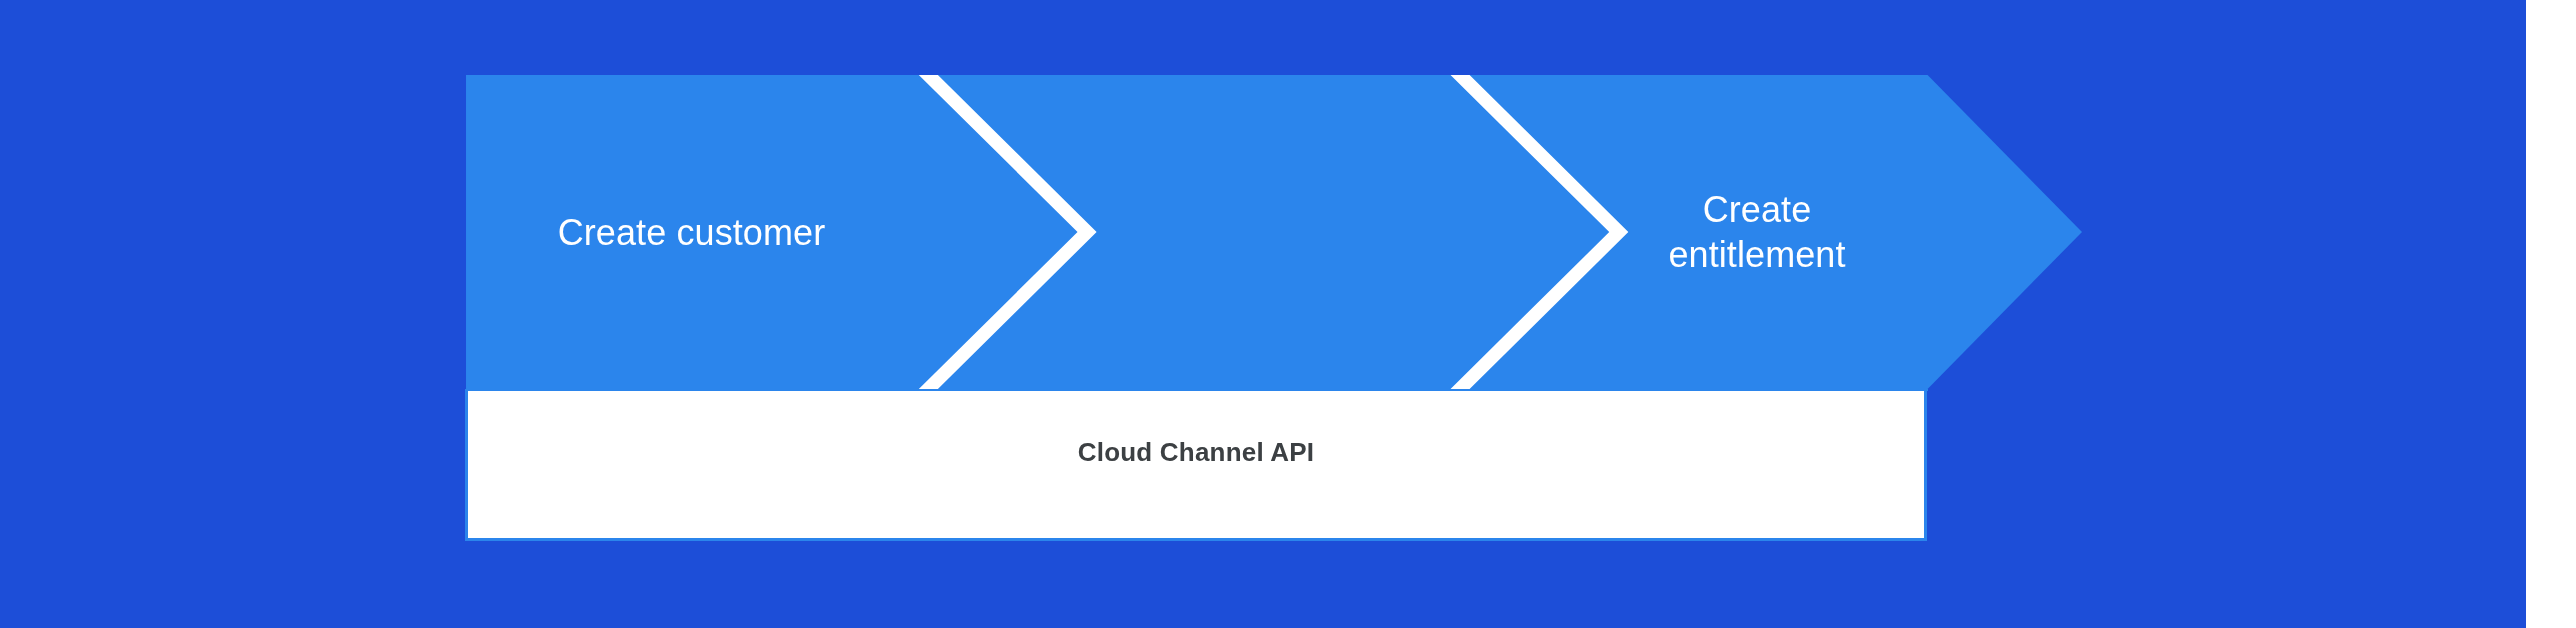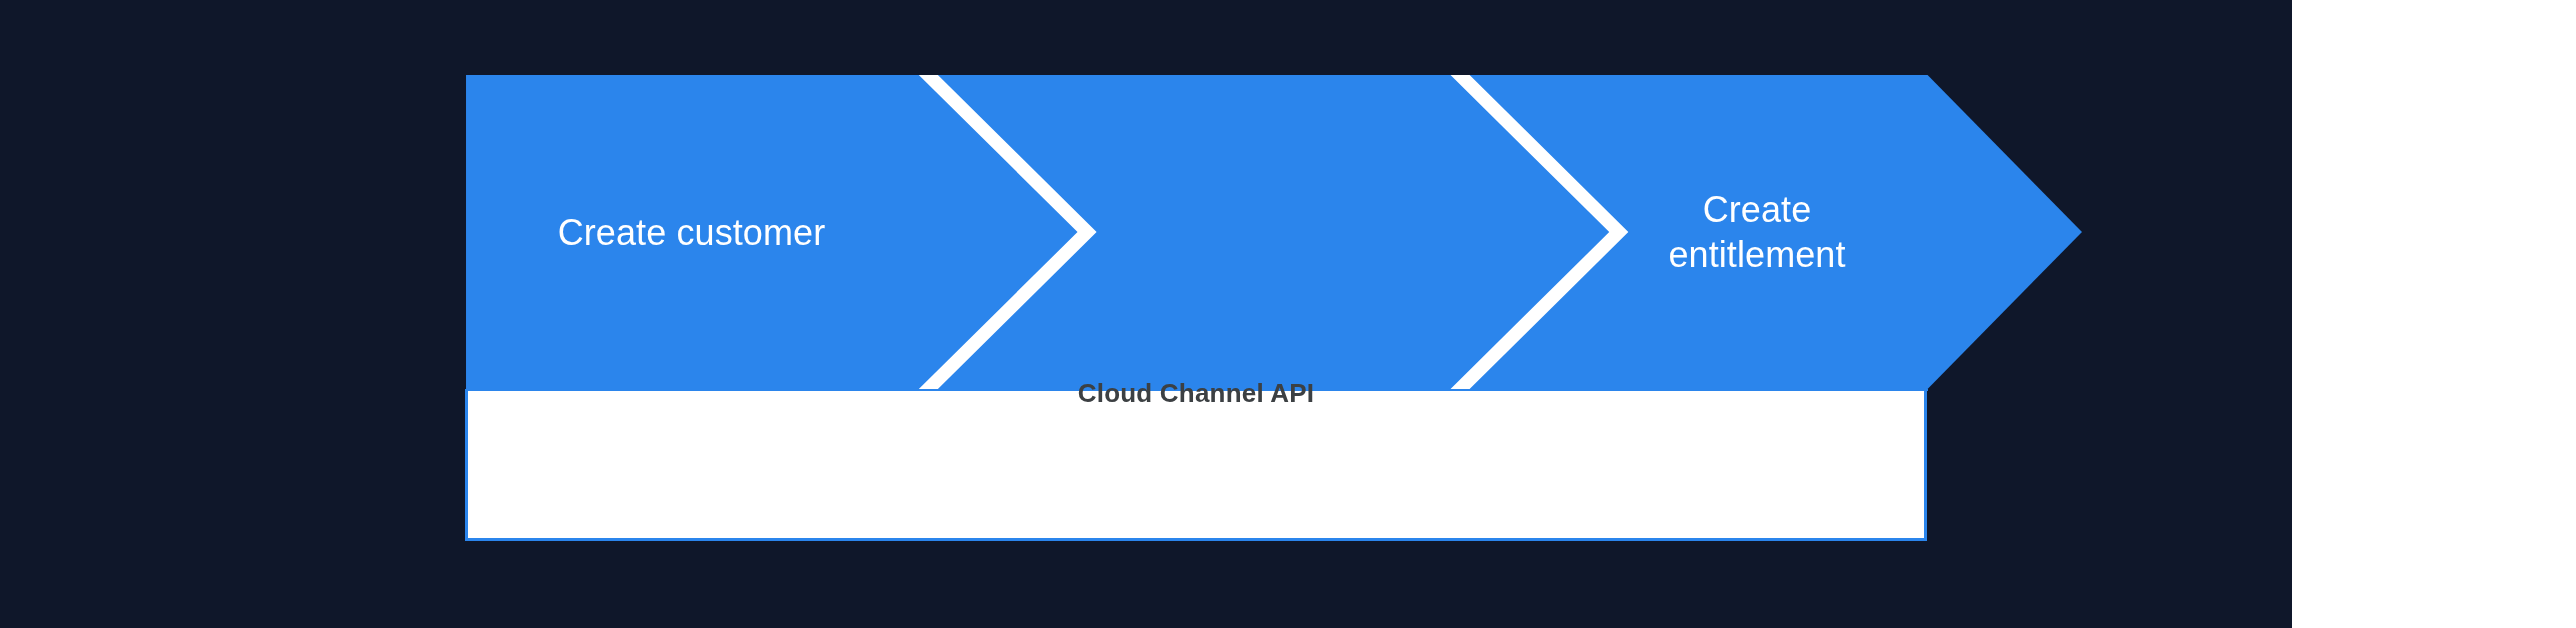--- a/index.html
+++ b/index.html
@@ -10,23 +10,23 @@
   }
   body {
     width: 2576px;
     height: 629px;
     font-family: "Liberation Sans", sans-serif;
     overflow: hidden;
   }
 
   #diagram-stage {
     position: relative;
-    width: 2292px;
+    width: 2526px;
     height: 629px;
-    background: #0f172a;
+    background: #1d4ed8;
   }
 
   
   #chevron-band {
     position: absolute;
     left: 465px;
     top: 75px;
     width: 1618px;   
     height: 314px;   
   }
@@ -63,20 +63,21 @@
     position: absolute;
     left: 465px;
     top: 389px;
     width: 1462px;   
     height: 152px;   
     box-sizing: border-box;
     background: #ffffff;
     border: 3.5px solid #2B85EC;
     border-top: 0;
     display: flex;
+    align-items: center;
     justify-content: center;
   }
   
   #api-bar::before {
     content: "";
     position: absolute;
     left: -3.5px;
     right: -3.5px;
     top: 0;
     height: 1.7px;

